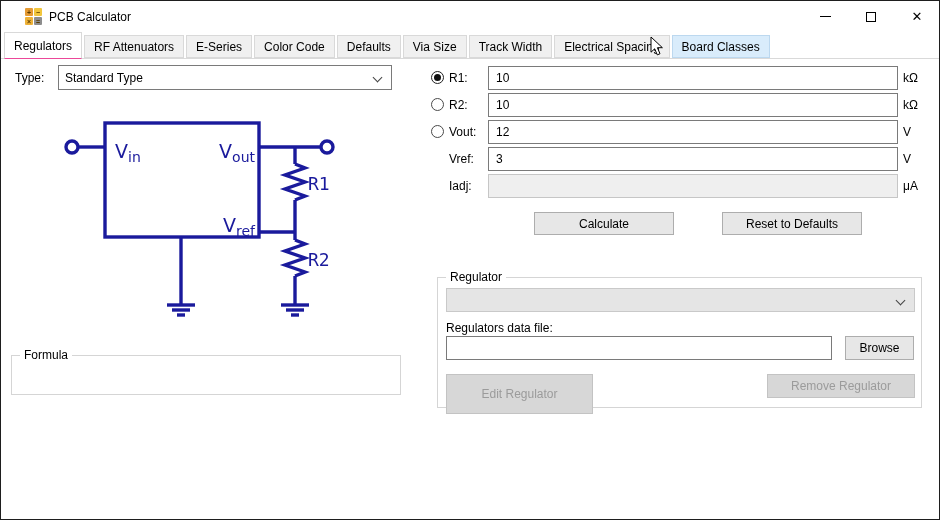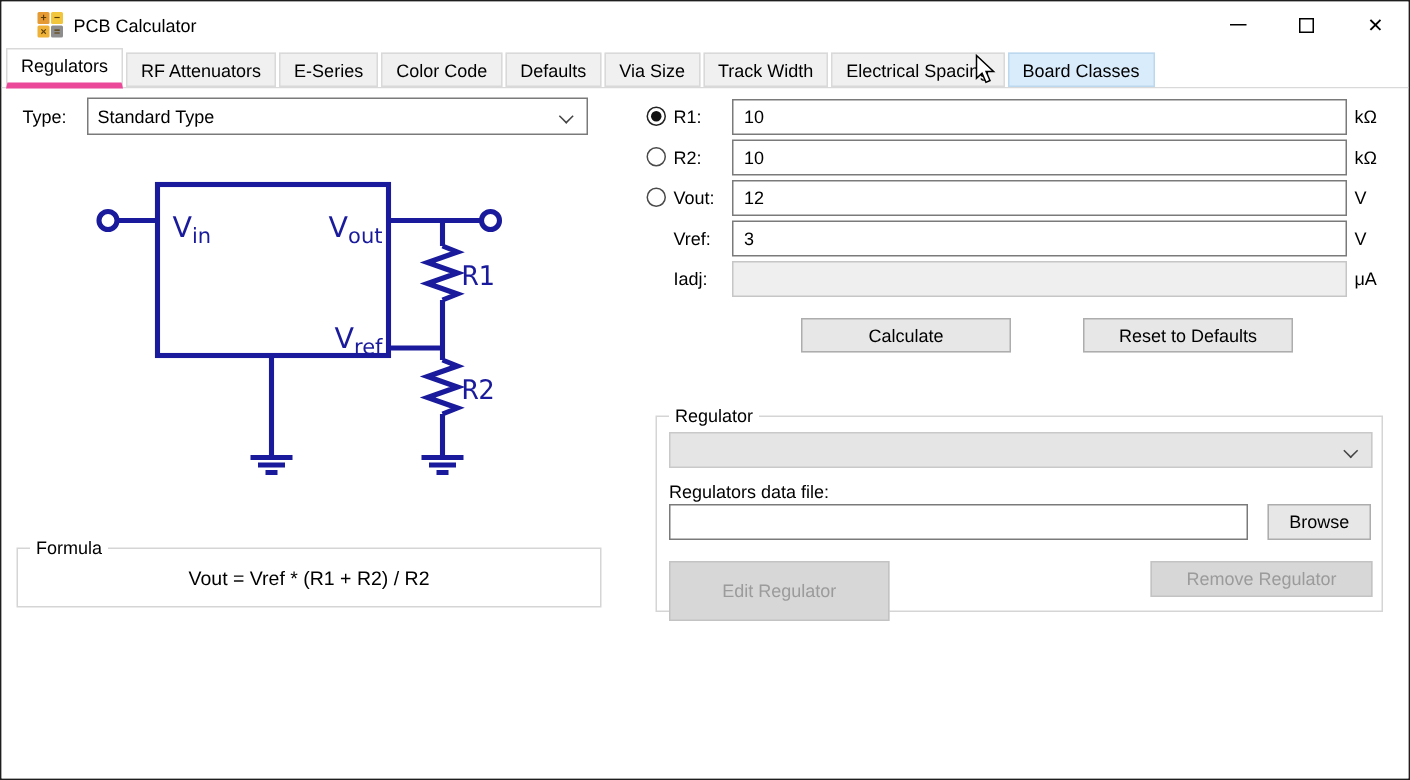--- a/index.html
+++ b/index.html
@@ -19,40 +19,40 @@
   .btn-min{ left:801px; } .btn-max{ left:847px; } .btn-close{ left:893px; }
   .glyph-min { width:11px; height:0; border-top:1px solid #000; }
   .glyph-max { width:10px; height:10px; border:1px solid #000; }
   .glyph-close { font-size:13px; font-weight:300; }
 
   
   .tabbar { position:absolute; top:31px; left:0; right:0; height:27px; border-bottom:1px solid #d9d9d9;
             display:flex; align-items:flex-end; padding-left:3px; background:#fff; }
   .tab { height:23px; padding:0 9px; display:flex; align-items:center; background:#f0f0f0;
          border:1px solid #d9d9d9; margin-right:2px; white-space:nowrap; font-size:12px; }
-  .tab.active { height:27px; background:#fff; border-bottom:4px solid #ec4899; margin-bottom:-1px; z-index:2;margin-top:41px; }
+  .tab.active { height:27px; background:#fff; border-bottom:1px solid #ec4899; margin-bottom:-1px; z-index:2;margin-top:41px; }
   .tab.hover { background:#d9ecfb; border-color:#bcd8ef; }
 
   
   .content { position:absolute; top:58px; left:0; right:0; bottom:0; background:#fff; }
 
   .type-label { position:absolute; left:14px; top:12px; }
   .combo { position:absolute; display:flex; align-items:center; background:#fff; border:1px solid #7a7a7a; padding-left:6px; }
   .combo-type { left:57px; top:6px; width:334px; height:25px; }
   .chev { position:absolute; right:10px; top:8px; width:7px; height:7px;
           border-right:1.4px solid #444; border-bottom:1.4px solid #444; transform:rotate(45deg); }
 
   
   .schematic { position:absolute; left:58px; top:55px; }
   .sch-sub { font-size:14px; }
 
   
   .groupbox { position:absolute; border:1px solid #d5d5d5; }
   .groupbox .gb-label { position:absolute; top:-8px; left:8px; background:#fff; padding:0 4px; font-size:12px; }
-  .gb-formula { left:10px; top:306px; width:390px; height:40px; display:flex; align-items:center; justify-content:center; }
+  .gb-formula { left:10px; top:296px; width:390px; height:40px; display:flex; align-items:center; justify-content:center; }
   .formula-text { font-size:13px; }
 
   
   .fields { position:absolute; left:430px; top:5px; width:497px; }
   .frow { position:relative; height:27px; display:grid; grid-template-columns:16px 37px 1fr 28px;
           column-gap:2px; align-items:center; }
   .radio { width:13px; height:13px; border:1px solid #4a4a4a; border-radius:50%; background:#fff; }
   .radio.checked { border-color:#222; }
   .radio.checked::after { content:''; display:block; width:7px; height:7px; margin:2px; background:#111; border-radius:50%; }
   .flabel { font-size:12px; }
@@ -153,21 +153,20 @@
         <text x="56" y="44"><tspan>V</tspan><tspan class="sch-sub" dy="4">in</tspan></text>
         <text x="196" y="44" text-anchor="end"><tspan>V</tspan><tspan class="sch-sub" dy="4">out</tspan></text>
         <text x="196" y="118" text-anchor="end"><tspan>V</tspan><tspan class="sch-sub" dy="4">ref</tspan></text>
         <text x="249" y="76" font-family="DejaVu Sans Mono, monospace" font-size="18">R1</text>
         <text x="249" y="152" font-family="DejaVu Sans Mono, monospace" font-size="18">R2</text>
       </g>
     </svg>
 
     <div class="groupbox gb-formula">
       <div class="gb-label">Formula</div>
-      <div class="formula-text">Vout = Vref * (R1 + R2) / R2</div>
     </div>
 
     <div class="fields">
       <div class="frow">
         <div class="radio checked"></div>
         <div class="flabel">R1:</div>
         <div class="finput">
             <span>10</span>
           </div>
         <div class="funit">kΩ</div>

